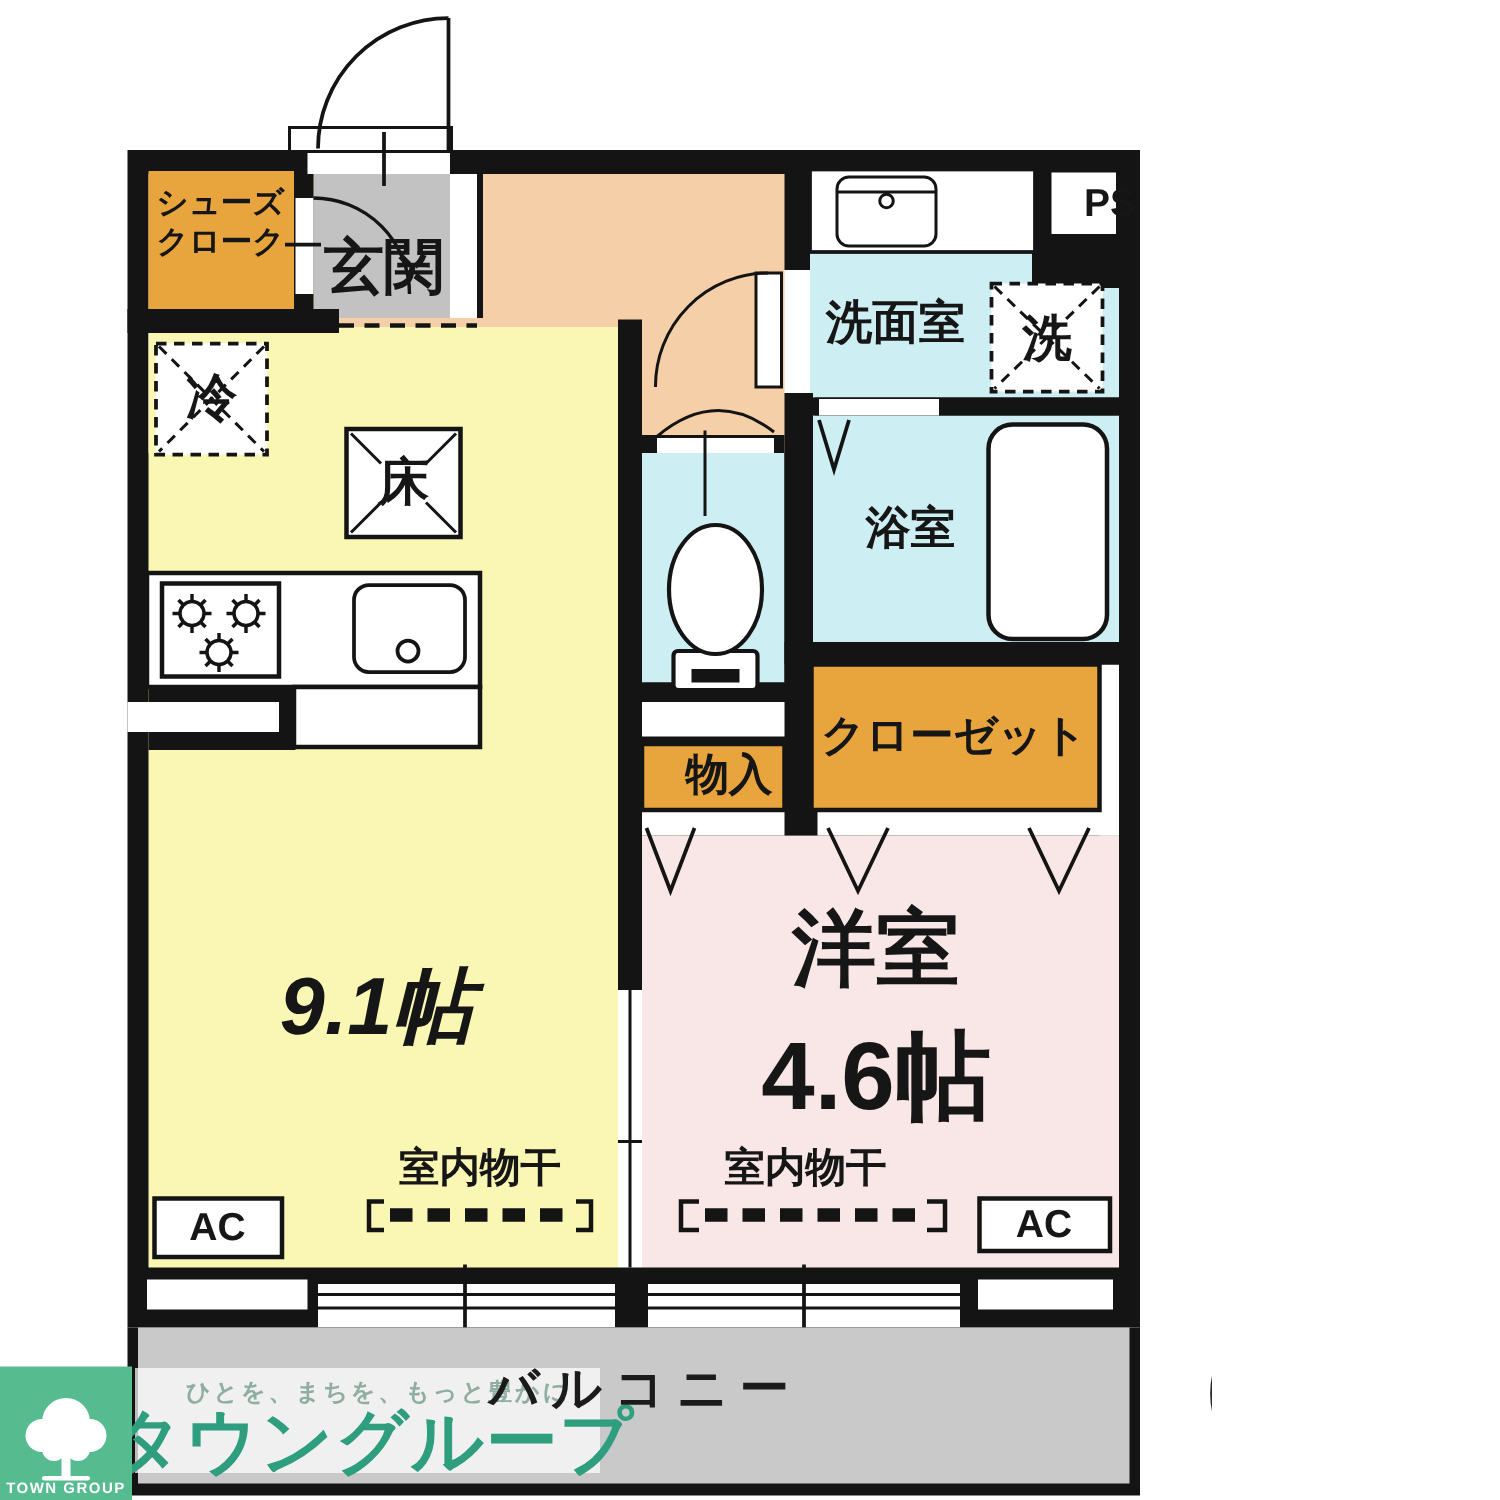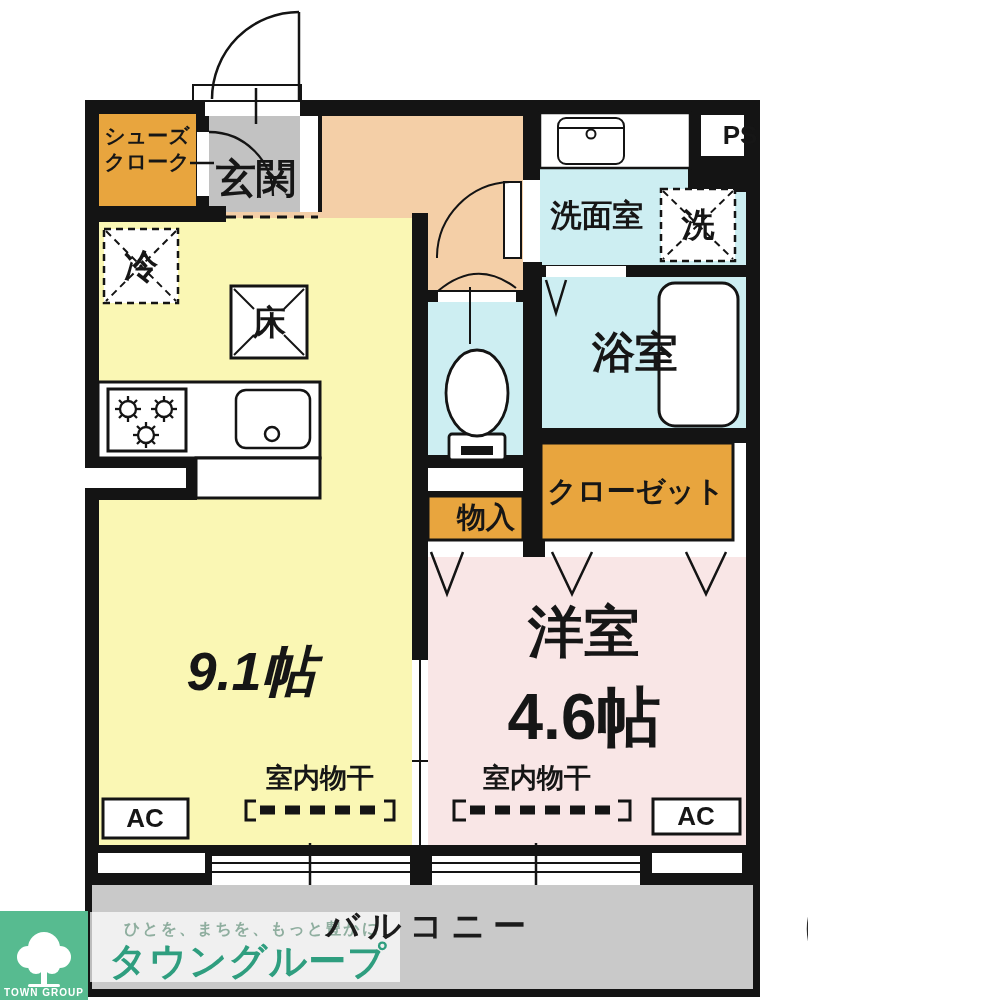--- a/index.html
+++ b/index.html
@@ -9,21 +9,21 @@
   .lbl{position:absolute;transform:translate(-50%,-50%);font-weight:700;color:#161616;
        white-space:nowrap;text-align:center;line-height:1.25;}
   .logo-box{position:absolute;left:0;top:911px;width:88px;height:89px;background:#57bb90;}
   .logo-caption{position:absolute;left:50%;top:76px;transform:translateX(-50%);
        color:#ffffff;font-size:10px;font-weight:700;letter-spacing:1px;white-space:nowrap;}
   .logo-band{position:absolute;left:90px;top:912px;width:310px;height:70px;
        background:rgba(255,255,255,0.72);}
   .tagline{position:absolute;left:252px;top:929px;transform:translate(-50%,-50%);
        color:#8fae9f;font-size:16px;font-weight:700;letter-spacing:2px;white-space:nowrap;}
   .company{position:absolute;left:248px;top:961px;transform:translate(-50%,-50%);
-       color:#2f9e7f;font-size:38px;font-weight:700;letter-spacing:1px;white-space:nowrap;}
+       color:#2f9e7f;font-size:48px;font-weight:700;letter-spacing:1px;white-space:nowrap;}
   .balcony-lbl{position:absolute;left:430px;top:926px;transform:translate(-50%,-50%);
        color:#1b1b1b;font-size:33px;font-weight:600;letter-spacing:8px;white-space:nowrap;}
 </style>
 </head>
 <body>
 
 <div id="stage">
 
 <svg id="plan-svg" width="1000" height="1000" viewBox="0 0 1000 1000">
   <defs>
@@ -226,21 +226,21 @@
 <div class="lbl" style="left:147px;top:149px;font-size:21px;">
   <div>シューズ</div>
   <div>クローク</div>
 </div>
 <div class="lbl" style="left:256px;top:166px;font-size:40px;margin-top:12px;">玄関</div>
 <div class="lbl" style="left:597px;top:216px;font-size:31px;">洗面室</div>
 <div class="lbl" style="left:698px;top:225px;font-size:33px;">洗</div>
 <div class="lbl" style="left:740px;top:135px;font-size:26px;">PS</div>
 <div class="lbl" style="left:141px;top:266px;font-size:34px;">冷</div>
 <div class="lbl" style="left:269px;top:322px;font-size:34px;">床</div>
-<div class="lbl" style="left:635px;top:353px;font-size:43px;">浴室</div>
+<div class="lbl" style="left:607px;top:353px;font-size:30px;">浴室</div>
 <div class="lbl" style="left:636px;top:491px;font-size:29px;">クローゼット</div>
 <div class="lbl" style="left:486px;top:517px;font-size:29px;">物入</div>
 <div class="lbl" style="left:251px;top:672px;font-size:54px;font-style:italic;">9.1帖</div>
 <div class="lbl" style="left:584px;top:632px;font-size:56px;">洋室</div>
 <div class="lbl" style="left:584px;top:717px;font-size:64px;">4.6帖</div>
 <div class="lbl" style="left:320px;top:779px;font-size:27px;">室内物干</div>
 <div class="lbl" style="left:537px;top:779px;font-size:27px;">室内物干</div>
 <div class="lbl" style="left:145px;top:818px;font-size:26px;">AC</div>
 <div class="lbl" style="left:696px;top:816px;font-size:26px;">AC</div>
 

